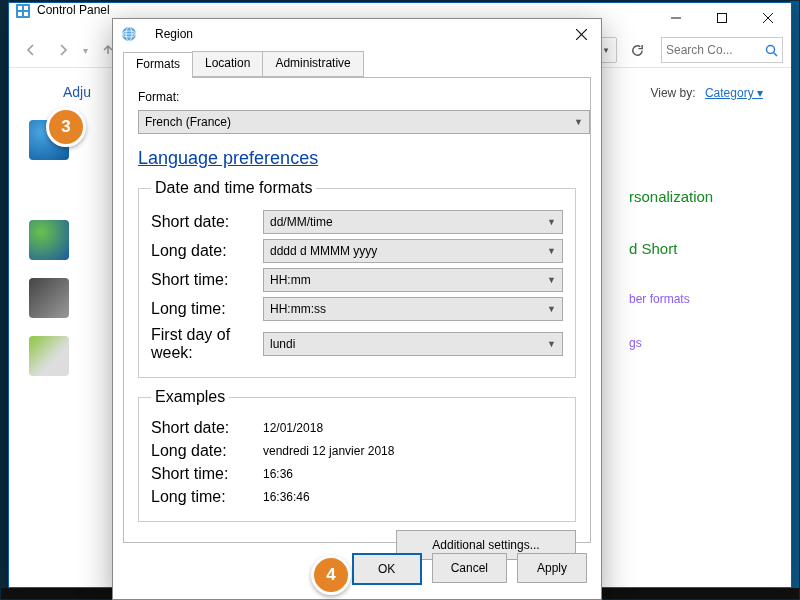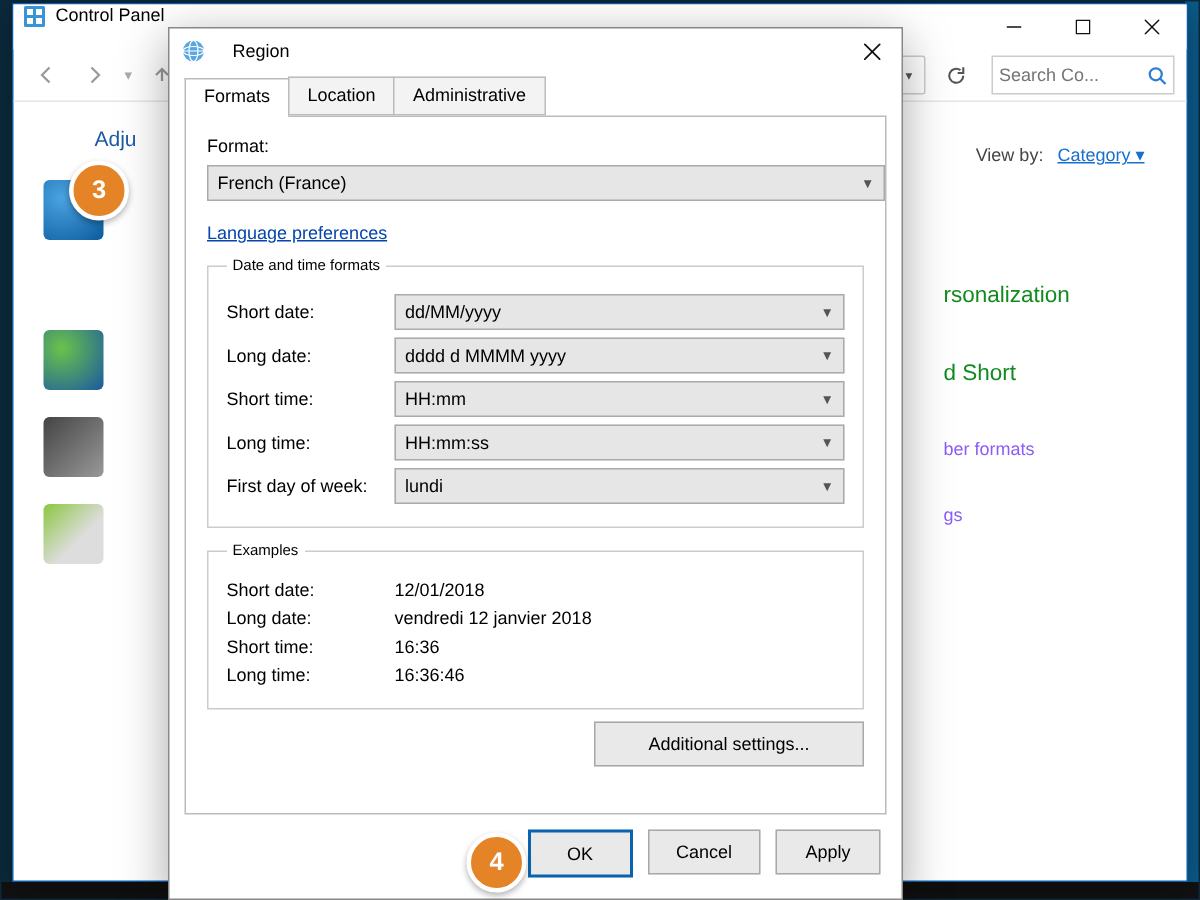--- a/index.html
+++ b/index.html
@@ -15,44 +15,44 @@
   .navbtn{width:28px;height:28px;border-radius:4px;display:flex;align-items:center;justify-content:center;color:#888}
   .navbtn svg{stroke:#999}
   .chev-sep{color:#aaa;font-size:10px;padding:0 2px}
   .addr-drop{width:20px;height:24px;display:flex;align-items:center;justify-content:center;border:1px solid #ccc;border-radius:2px;margin-left:auto;margin-right:4px}
   .refresh{width:24px;height:24px;display:flex;align-items:center;justify-content:center;margin-right:8px}
   .searchbox{display:flex;align-items:center;border:1px solid #ccc;height:24px;width:120px}
   .searchbox input{border:none;outline:none;width:90px;font-size:12px;padding:0 4px;color:#777}
   .searchbox .mag{width:22px;display:flex;align-items:center;justify-content:center;color:#0066cc}
   .cp-body{position:relative;padding:16px 30px 0 54px;height:calc(100% - 64px)}
   .cp-heading{color:#1e5aa6;font-size:14px}
-  .viewby{position:absolute;right:28px;top:28px;font-size:12px;color:#444}
+  .viewby{position:absolute;right:28px;top:18px;font-size:12px;color:#444}
   .viewby a{color:#1a6fcc;margin-left:6px}
   .cat-link{color:#128a1f;font-size:15px}
   .sub-link{color:#8b5cf6;font-size:12px}
   .sideicon{width:40px;height:40px;border-radius:4px;margin:10px 0;display:block}
   
   .dlg{position:absolute;left:112px;top:18px;width:488px;height:580px;background:#fff;border:1px solid #888;box-shadow:0 8px 30px rgba(0,0,0,0.35)}
   .dlg-titlebar{display:flex;align-items:center;height:30px;padding:0 0 0 8px}
   .dlg-titlebar .title{font-size:12px;margin-left:18px}
   .dlg-titlebar .spacer{flex:1}
   .dlg-close{width:40px;height:30px;display:flex;align-items:center;justify-content:center;font-size:14px}
   .tabstrip{display:flex;height:26px;padding:0 10px;margin-top:2px}
   .tab{padding:4px 12px;border:1px solid #bbb;border-bottom:none;background:#fff;font-size:12px;position:relative;top:1px;margin-right:-1px}
   .tab.inactive{background:#f3f3f3;border-bottom:1px solid #bbb;top:0}
   .tab-panel{border:1px solid #bbb;margin:0 10px 0 10px;padding:12px 14px 10px 14px;height:466px;box-sizing:border-box}
   .lbl{font-size:12px;margin-bottom:6px}
   .combo{display:flex;align-items:center;justify-content:space-between;background:#e6e6e6;border:1px solid #aaa;height:22px;padding:0 6px;font-size:12px}
   .combo .caret{font-size:9px;color:#555}
   .combo.wide{width:100%}
-  .link{color:#0645ad;text-decoration:underline;font-size:12px}
+  .link{color:#0645ad;text-decoration:underline;font-size:18px}
   fieldset{border:1px solid #ccc;margin:10px 0 8px 0;padding:8px 12px 10px 12px}
-  legend{font-size:10px;padding:0 4px}
+  legend{font-size:16px;padding:0 4px}
   .row{display:flex;align-items:center;margin:5px 0}
-  .row .rlabel{width:112px;font-size:12px}
+  .row .rlabel{width:112px;font-size:16px}
   .row .rval{font-size:12px}
   .row .combo{flex:1}
   .btn{background:#e9e9e9;border:1px solid #a8a8a8;height:24px;padding:14px 18px;font-size:12px;display:inline-flex;align-items:center;justify-content:center;min-width:70px;box-sizing:border-box}
   .btn.default{border:2px solid #0a64ad;background:#e9e9e9}
   .dlg-buttons{display:flex;justify-content:flex-end;gap:10px;margin:10px 14px 0 0}
   .addl-wrap{display:flex;justify-content:flex-end;margin-top:8px}
   
   .callout{position:absolute;width:34px;height:34px;border-radius:50%;background:#e48426;border:3px solid #fff;box-shadow:0 2px 4px rgba(0,0,0,0.3);color:#fff;font-weight:700;font-size:17px;display:flex;align-items:center;justify-content:center}
   
   svg{display:block}
@@ -188,21 +188,21 @@
       <span class="caret">▼</span>
     </div>
 
     <div style="margin-top:14px"><a href="#" class="link">Language preferences</a></div>
 
     <fieldset>
       <legend>Date and time formats</legend>
       <div class="row">
           <span class="rlabel">Short date:</span>
         <div class="combo">
-            <span>dd/MM/yyyy</span>
+            <span>dd/MM/time</span>
             <span class="caret">▼</span>
           </div>
         </div>
       <div class="row">
           <span class="rlabel">Long date:</span>
         <div class="combo">
             <span>dddd d MMMM yyyy</span>
             <span class="caret">▼</span>
           </div>
         </div>

